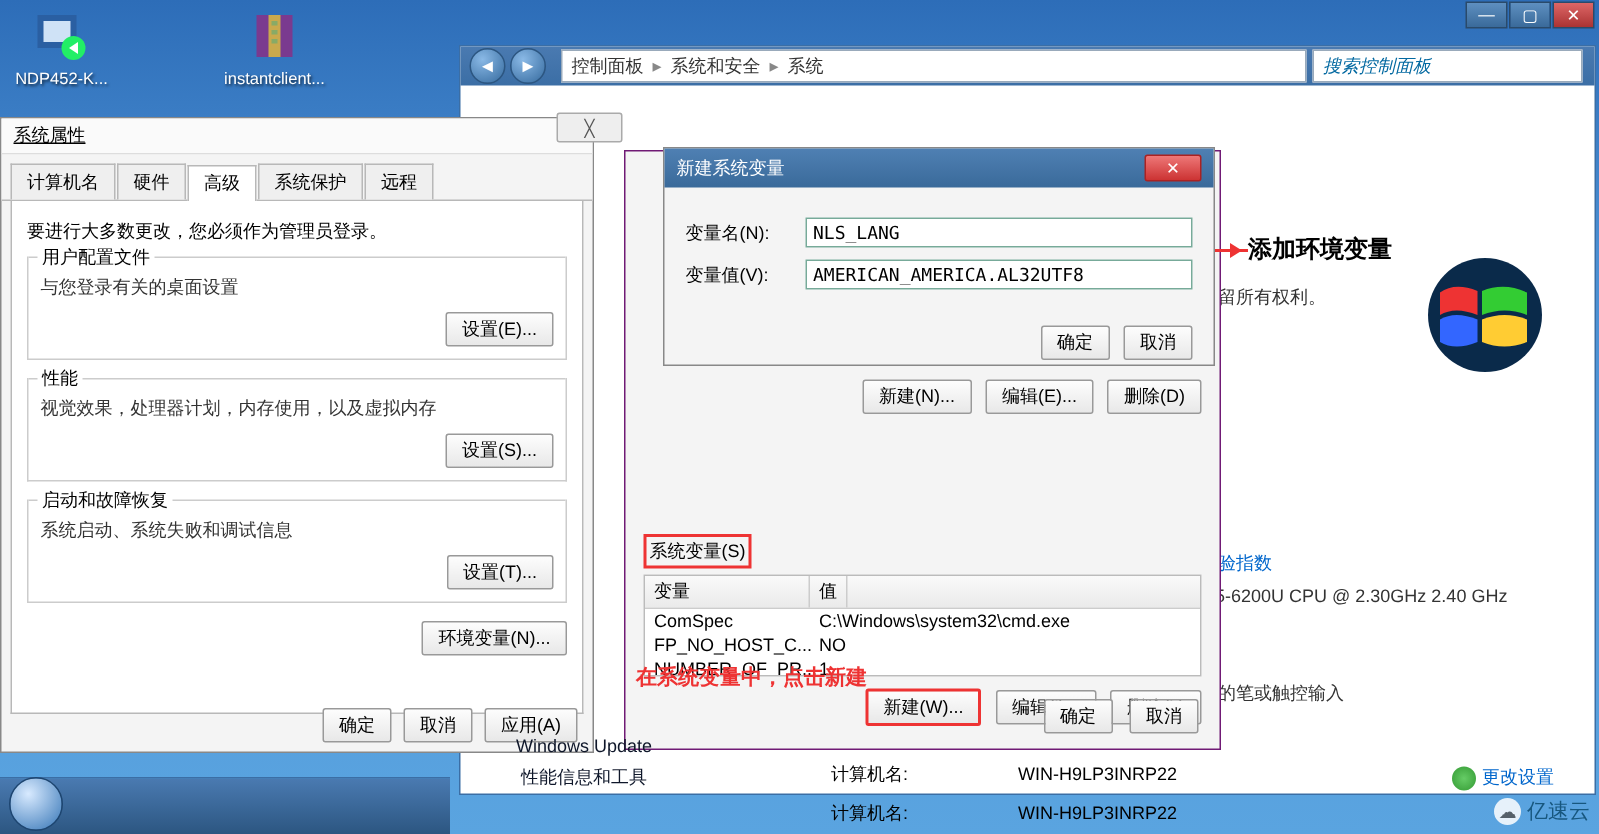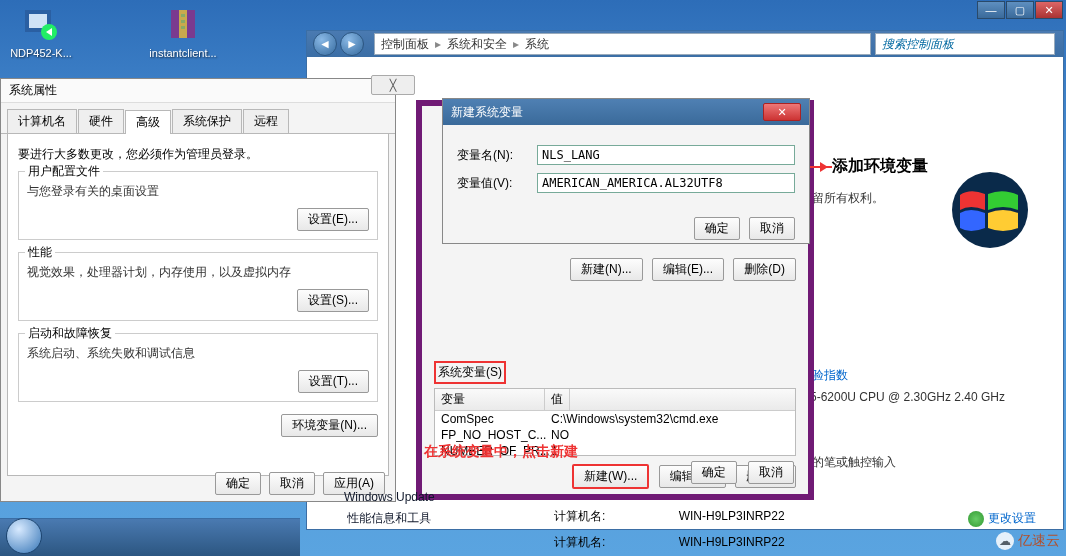--- a/index.html
+++ b/index.html
@@ -19,21 +19,21 @@
 .circ { width: 24px; height: 24px; border-radius: 50%; background: radial-gradient(circle at 35% 30%, #8ab9e6, #356a9e); border:1px solid #2c5681; display:flex; align-items:center; justify-content:center; color:#fff; font-size:12px; }
 .addr { flex:1; background:#fff; height:22px; margin:2px 4px; border:1px solid #9ab; display:flex; align-items:center; padding:0 6px; gap:6px; font-size:12px; color:#333; }
 .addr .sep { color:#888; }
 .search { width:180px; background:#fff; height:22px; margin:2px 8px 2px 0; border:1px solid #9ab; padding:0 6px; color:#0369a1; font-style:italic; display:flex; align-items:center; }
 .winbtns { position:absolute; top:-30px; right:0; display:flex; }
 .winbtn { width:28px; height:18px; background: linear-gradient(#5e8fc0,#3a6a9a); border:1px solid #2a4a6a; color:#fff; font-size:11px; display:flex; align-items:center; justify-content:center; margin-left:1px;}
 .winbtn.cls { background:linear-gradient(#d66,#a33); }
 
 
 .sysprops { position:absolute; top:78px; left:0; width:396px; height:424px; background:#f4f4f4; border:1px solid #888; }
-.sysprops .dlgtitle { height:24px; display:flex; align-items:center; padding:0 8px; background:#fafafa; border-bottom:1px solid #ddd; font-size:12px; }
+.sysprops .dlgtitle { height:24px; display:flex; align-items:center; padding:0 8px; background:#fafafa; border-bottom:1px solid #ddd; font-size:12px;text-decoration:underline; }
 .sysprops .closex { position:absolute; right:-20px; top:-4px; width:44px; height:20px; border:1px solid #aaa; background:#eee; border-radius:2px; display:flex; align-items:center; justify-content:center; font-size:11px; color:#555;}
 .tabs { display:flex; border-bottom:1px solid #b8b8b8; padding:6px 6px 0; background:#f4f4f4; }
 .tab { padding:3px 10px; border:1px solid #b8b8b8; border-bottom:none; background:#efefef; font-size:12px; margin-right:1px; }
 .tab.on { background:#fff; position:relative; top:1px; }
 .tabbody { background:#fff; border:1px solid #b8b8b8; border-top:none; margin:0 6px 6px; padding:8px 10px; height:342px; position:relative; }
 .group { border:1px solid #ccc; padding:8px; margin:6px 0 12px; position:relative; border-top:none; }
 .group .glabel { position:absolute; top:-8px; left:6px; background:#fff; padding:0 3px; font-size:12px; }
 .group::before { content:""; position:absolute; top:0; left:0; right:0; border-top:1px solid #ccc; }
 .desc { color:#333; margin:4px 0 8px; font-size:12px; }
 .btn { background:linear-gradient(#fdfdfd,#e8e8e8); border:1px solid #999; padding:2px 10px; font-size:12px; border-radius:2px; cursor:pointer; }
@@ -48,21 +48,21 @@
 .newvar .closebtn { margin-left:auto; width:38px; height:18px; background:linear-gradient(#e77,#c33); border:1px solid #a22; color:#fff; font-size:11px; display:flex; align-items:center; justify-content:center; border-radius:2px; }
 .newvar .body { padding:12px 14px; }
 .fld { display:flex; align-items:center; margin:8px 0; }
 .fld label { width:80px; font-size:12px; }
 .fld input { flex:1; border:1px solid #7a9; padding:2px 4px; font-size:12px; font-family:Consolas,monospace; }
 .newvar .foot { text-align:right; padding:4px 14px 10px; }
 .newvar .foot .btn { margin-left:6px; }
 .redbox { position:absolute; border:2px solid #e33; pointer-events:none; }
 
 
-.envpanel { position:absolute; top:100px; left:416px; width:398px; height:400px; background:#f4f4f4; border:6px solid #701a75; }
+.envpanel { position:absolute; top:100px; left:416px; width:398px; height:400px; background:#f4f4f4; border:1px solid #701a75; }
 .envpanel .inner { padding:12px; }
 .envpanel .sectlabel { font-size:12px; margin:60px 0 4px; display:inline-block; padding:1px 2px; }
 .envpanel .sectlabel.hl { border:2px solid #e33; }
 .listbox { border:1px solid #bbb; background:#fff; height:68px; overflow:hidden; }
 .listhead { display:flex; background:linear-gradient(#fafafa,#eaeaea); border-bottom:1px solid #ccc; font-size:12px; }
 .listhead div { padding:2px 6px; border-right:1px solid #ccc; }
 .listhead .c1 { width:110px; }
 .listrow { display:flex; font-size:12px; font-family:Consolas,monospace; }
 .listrow div { padding:1px 6px; }
 .listrow .c1 { width:110px; }
@@ -84,21 +84,21 @@
 .winlogo { position:absolute; top:170px; left:940px; width:100px; height:80px; }
 
 
 .bottomrows { position:absolute; left:344px; top:490px; font-size:12px; color:#333; }
 .bottomrows .sidelink { color:#0f172a; margin-bottom:6px;text-align:center; }
 
 .changeset { position:absolute; right:30px; top:510px; color:#06c; font-size:12px; display:flex; align-items:center; gap:4px; }
 .changeset::before { content:""; width:16px; height:16px; border-radius:50%; background:radial-gradient(#6c6,#393); display:inline-block; }
 
 
-.wm { position:absolute; right:6px; bottom:6px; color:#c2410c; font-size:14px; opacity:.85; display:flex; align-items:center; gap:4px; }
+.wm { position:absolute; right:6px; bottom:6px; color:#0c4a6e; font-size:14px; opacity:.85; display:flex; align-items:center; gap:4px; }
 .wm::before { content:"☁"; background:#fff; color:#555; border-radius:50%; width:18px; height:18px; display:inline-flex; align-items:center; justify-content:center; font-size:12px; }
 
 
 .taskbar { position:absolute; bottom:0; left:0; height:38px; width:300px; background:linear-gradient(#4a7ab1,#2c5681); border-top:1px solid #3b6ea5; }
 .orb { position:absolute; left:6px; bottom:2px; width:36px; height:36px; border-radius:50%; background:radial-gradient(circle at 35% 30%, #d8eaff, #3575b6); border:1px solid #1d4570; }
 </style>
 </head>
 <body>
 
 <div class="desktop-icon di1">

